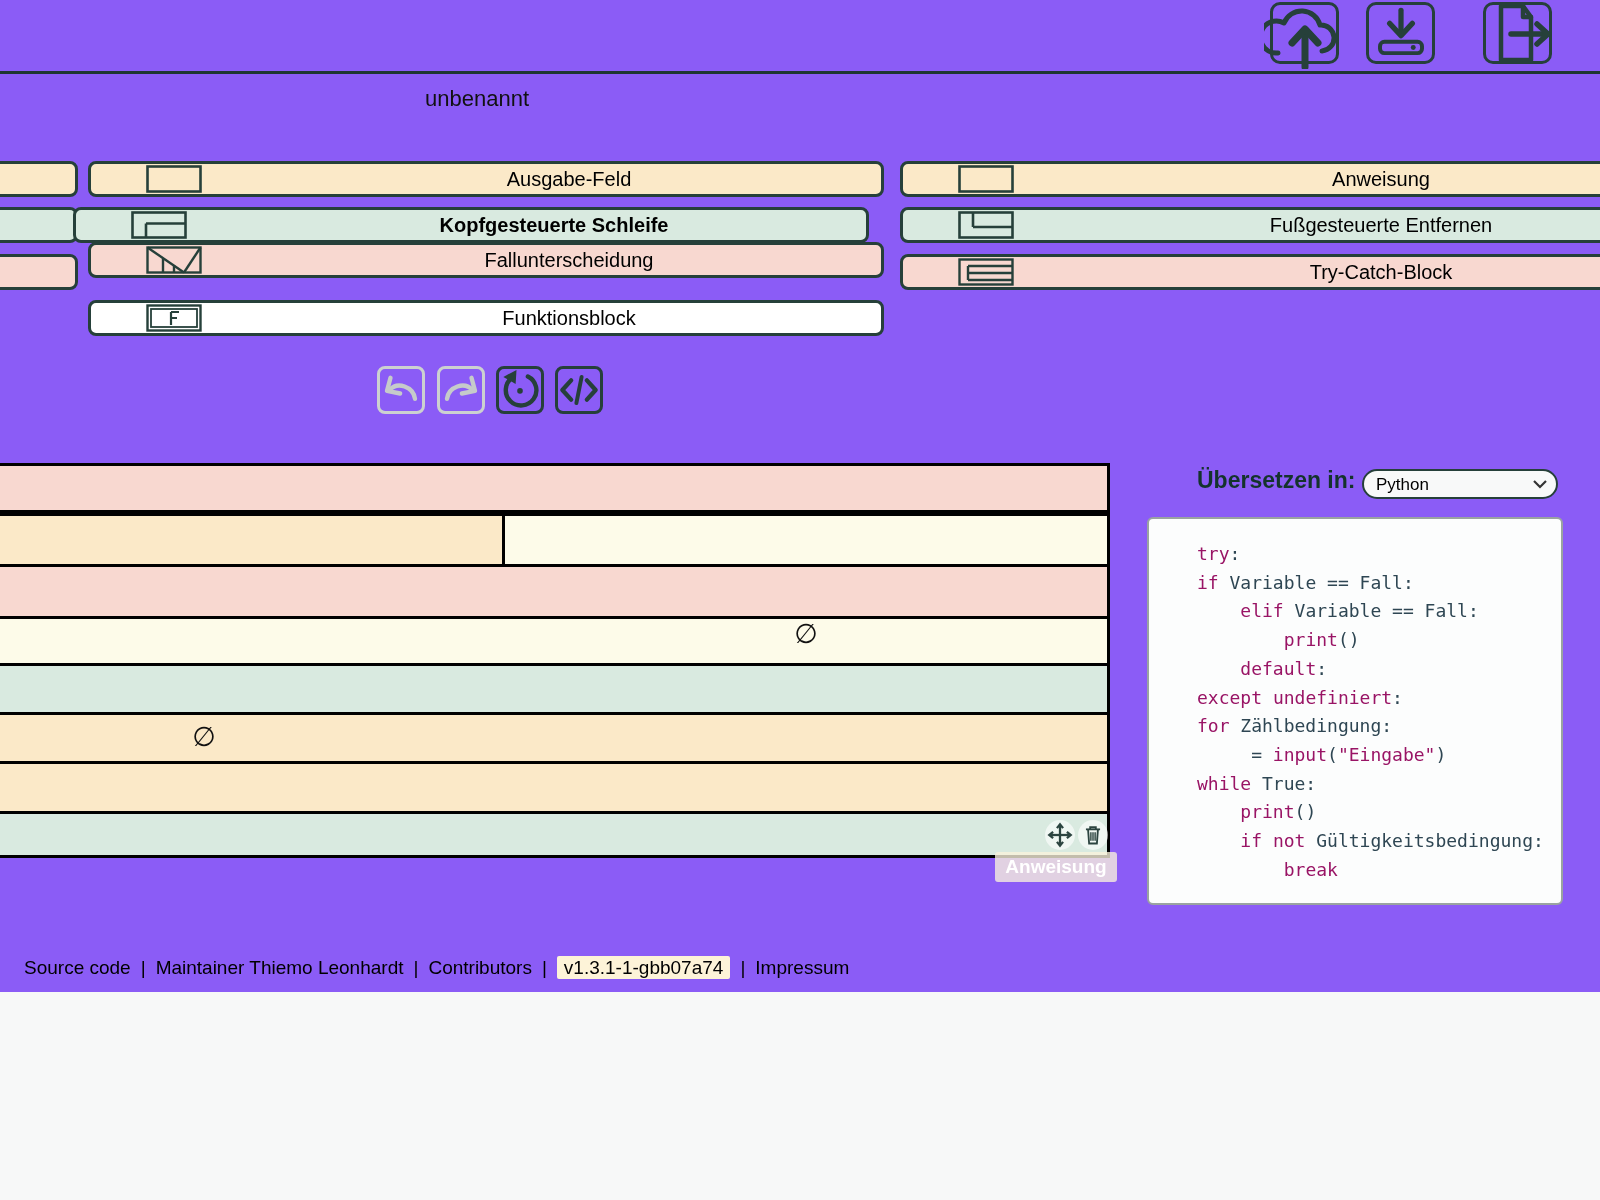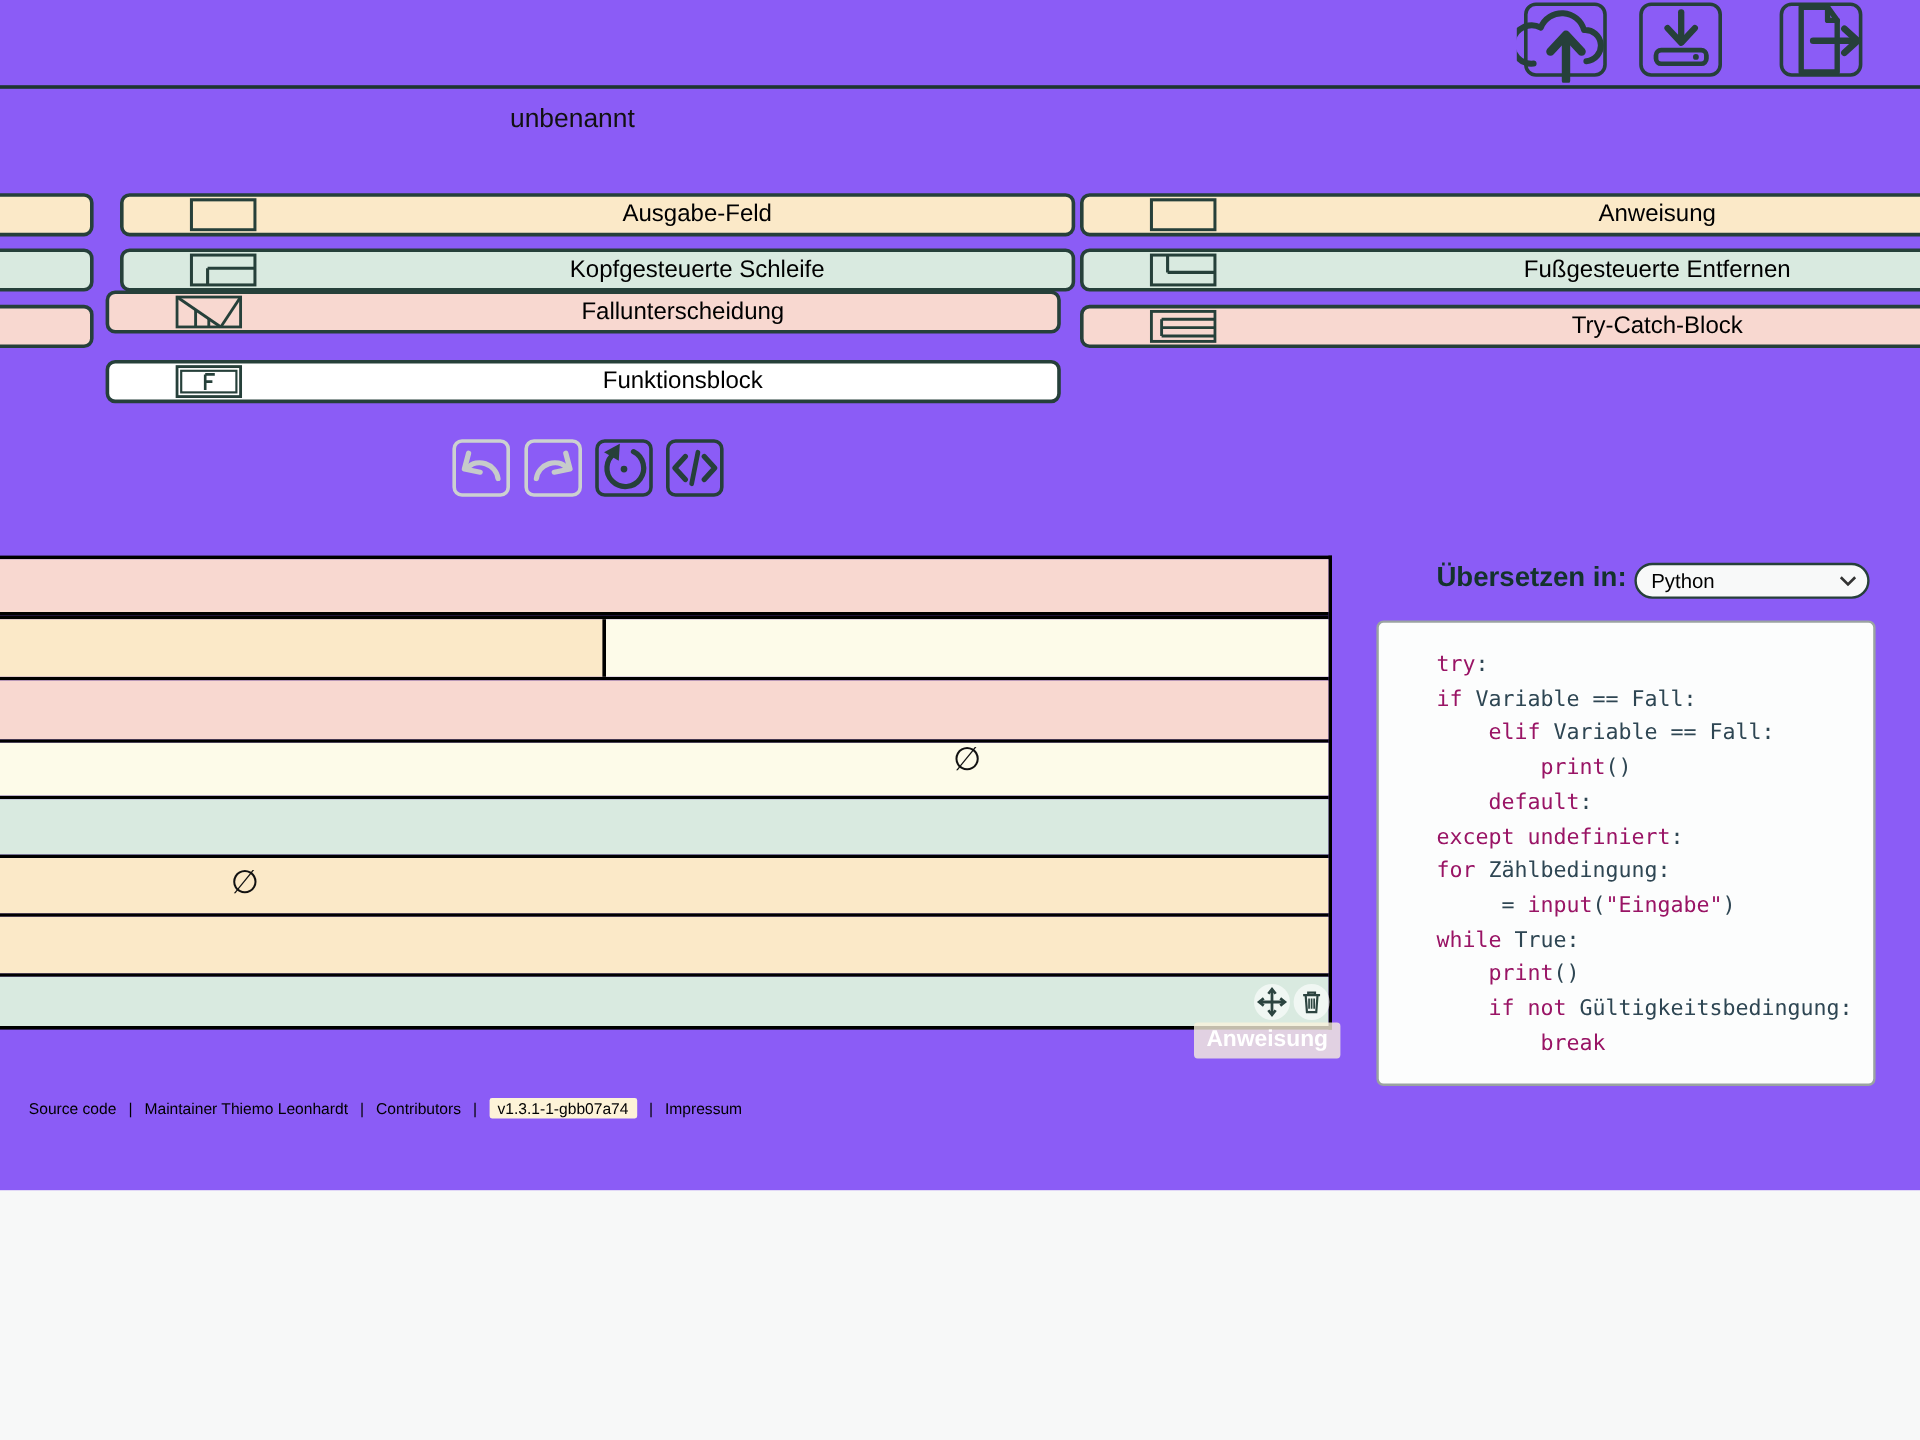--- a/index.html
+++ b/index.html
@@ -67,21 +67,21 @@
     border:2px solid var(--dark);border-radius:15px;background:#f8f9f9;font-size:17px;
     padding:0 30px 0 12px;color:#000;font-family:"Liberation Sans",sans-serif;cursor:pointer}
   .select-chevron{position:absolute;right:10px;top:10px;line-height:0;pointer-events:none;color:#333}
   .code-panel{position:absolute;left:1147px;top:517px;width:416px;height:388px;
     background:#fcfdfd;border:2px solid #9aa3a1;border-radius:6px;overflow:hidden}
   .code-panel pre{margin:0;padding:21px 0 0 48px;font-family:"DejaVu Sans Mono",monospace;
     font-weight:normal;font-size:18px;line-height:28.7px}
   .k{color:var(--kw)} .p{color:var(--ctext)}
 
   
-  .footer{position:absolute;left:24px;top:916px;font-size:13px;color:#000;white-space:nowrap}
+  .footer{position:absolute;left:24px;top:957px;font-size:19px;color:#000;white-space:nowrap}
   .f-item{cursor:pointer} .f-static{cursor:default}
   .f-sep{margin:0 10px;color:#000}
   .ver{background:var(--hl);padding:1px 7px;border-radius:2px}
 </style>
 </head>
 <body>
 
 <div class="app">
 
   <div id="top-actions">
@@ -103,27 +103,27 @@
             <path d="M52 20 L63 30 L52 40" stroke-width="5.5"></path>
           </svg></span></button>
     </div>
   <div class="top-sep"></div>
   <div class="doc-title">unbenannt</div>
 
   <div id="palette">
       <button class="palette-btn" style="left: -718px; top: 161px; background: rgb(251, 233, 200);"></button>
       <button class="palette-btn" style="left: -718px; top: 207px; background: rgb(217, 234, 224);"></button>
       <button class="palette-btn" style="left: -718px; top: 254px; background: rgb(248, 216, 208);"></button>
-      <button class="palette-btn" style="left: 100px; top: 161px; background: rgb(251, 233, 200);">
+      <button class="palette-btn" style="left: 88px; top: 161px; background: rgb(251, 233, 200);">
         <span class="p-icon"><svg width="56" height="28" viewBox="0 0 56 28" fill="none" stroke="currentColor" stroke-width="2.6">
             <rect x="1.5" y="1.5" width="53" height="25"></rect>
           </svg></span>
         <span class="p-label">Ausgabe-Feld</span>
       </button>
-      <button class="palette-btn" style="left: 100px; top: 207px; background: rgb(217, 234, 224);">
+      <button class="palette-btn" style="left: 73px; top: 207px; background: rgb(217, 234, 224); font-weight: bold;">
         <span class="p-icon"><svg width="56" height="28" viewBox="0 0 56 28" fill="none" stroke="currentColor" stroke-width="2.6">
             <rect x="1.5" y="1.5" width="53" height="25"></rect>
             <path d="M15 12.5 H54"></path>
             <path d="M15 12.5 V26.5"></path>
           </svg></span>
         <span class="p-label">Kopfgesteuerte Schleife</span>
       </button>
       <button class="palette-btn" style="left: 88px; top: 242px; background: rgb(248, 216, 208);">
         <span class="p-icon"><svg width="56" height="28" viewBox="0 0 56 28" fill="none" stroke="currentColor" stroke-width="2.4">
             <rect x="1.5" y="1.5" width="53" height="25"></rect>

